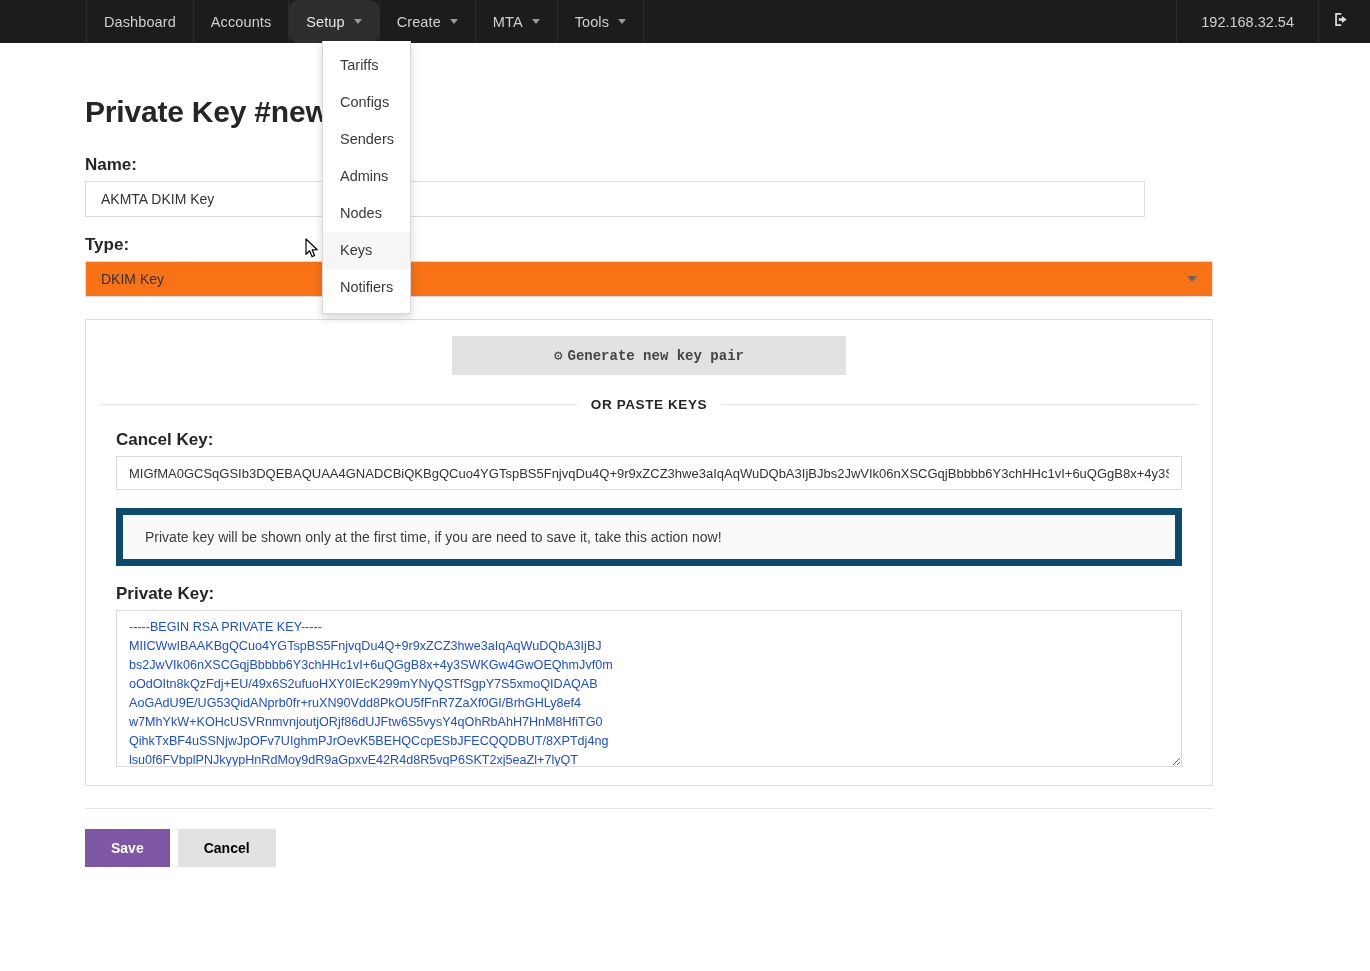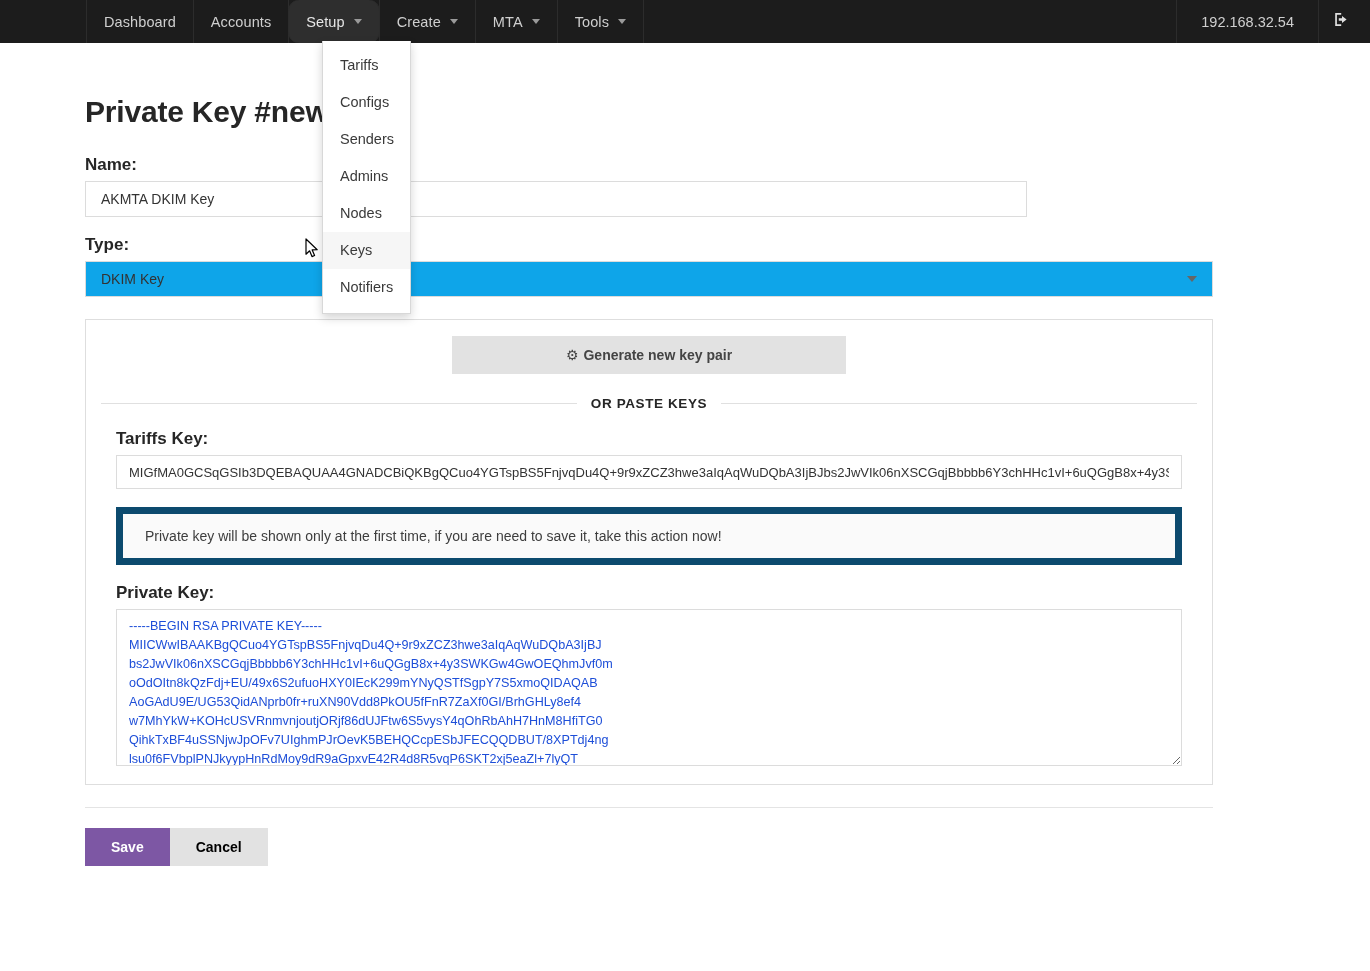--- a/index.html
+++ b/index.html
@@ -103,38 +103,38 @@
     letter-spacing: -.2px;
   }
   .field-label {
     font-size: 17px;
     font-weight: bold;
     color: #262626;
     margin-bottom: 6px;
     display: block;
   }
   .form-input {
-    width: 942px;
+    width: 1060px;
     height: 36px;
     border: 1px solid #dcdcdc;
     background: #ffffff;
     font-size: 14px;
     font-family: "Liberation Sans", sans-serif;
     color: #333333;
     padding: 0 15px;
     outline: none;
     display: block;
     margin-bottom: 18px;
   }
   .select-wrap { position: relative; width: 1128px; margin-bottom: 22px; }
   .form-select {
     width: 1128px;
     height: 36px;
     border: 1px solid #dcdcdc;
-    background: #0ea5e9;
+    background: #f97316;
     font-size: 14px;
     font-family: "Liberation Sans", sans-serif;
     color: #333333;
     padding: 0 15px;
     outline: none;
     -webkit-appearance: none;
     appearance: none;
     display: block;
   }
   .select-caret {
@@ -156,21 +156,21 @@
   }
   .gen-btn {
     display: block;
     width: 394px;
     margin: 0 auto 0 auto;
     background: #e2e2e2;
     border: none;
     color: #444444;
     font-size: 14px;
     font-weight: bold;
-    font-family: Liberation Sans, sans-serif;
+    font-family: Liberation Mono, monospace;
     padding: 11px 0;
     cursor: pointer;
     text-align: center;
   }
   .gear { margin-right: 5px; font-weight: normal; }
 
   .divider {
     display: flex;
     align-items: center;
     margin: 22px 0 18px 0;
@@ -221,21 +221,21 @@
     white-space: pre;
     display: block;
   }
 
   hr.sep {
     width: 1128px;
     border: none;
     border-top: 1px solid #e4e4e4;
     margin: 22px 0 20px 0;
   }
-  .btn-row { display: flex; }
+  .btn-row { display: flex; gap: 8px; }
   .btn {
     border: none;
     font-family: "Liberation Sans", sans-serif;
     font-size: 14px;
     font-weight: bold;
     padding: 11px 26px;
     cursor: pointer;
   }
   .btn-save { background: #7d57a4; color: #ffffff; }
   .btn-cancel { background: #e2e2e2; color: #000000; }
@@ -336,21 +336,21 @@
       <span class="gear">⚙</span><span>Generate new key pair</span>
     </button>
 
     <div class="divider">
       <div class="line"></div>
       <div class="txt">OR PASTE KEYS</div>
       <div class="line"></div>
     </div>
 
     <div class="card-inner">
-      <label class="field-label">Tariffs Key:</label>
+      <label class="field-label">Cancel Key:</label>
       <input class="pubkey-input" type="text" value="MIGfMA0GCSqGSIb3DQEBAQUAA4GNADCBiQKBgQCuo4YGTspBS5FnjvqDu4Q+9r9xZCZ3hwe3aIqAqWuDQbA3IjBJbs2JwVIk06nXSCGqjBbbbb6Y3chHHc1vI+6uQGgB8x+4y3SWKGw4GwOEQhmJvf0m" style="">
 
       <div class="alert">
         <span>Private key will be shown only at the first time, if you are need to save it, take this action now!</span>
       </div>
 
       <label class="field-label">Private Key:</label>
       <textarea class="privkey-area" spellcheck="false" style="">-----BEGIN RSA PRIVATE KEY-----
 MIICWwIBAAKBgQCuo4YGTspBS5FnjvqDu4Q+9r9xZCZ3hwe3aIqAqWuDQbA3IjBJ
 bs2JwVIk06nXSCGqjBbbbb6Y3chHHc1vI+6uQGgB8x+4y3SWKGw4GwOEQhmJvf0m

